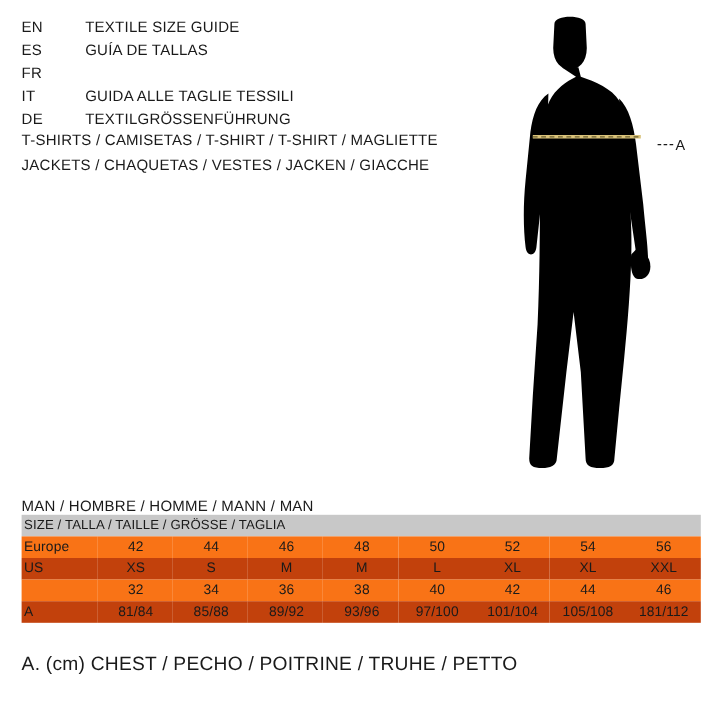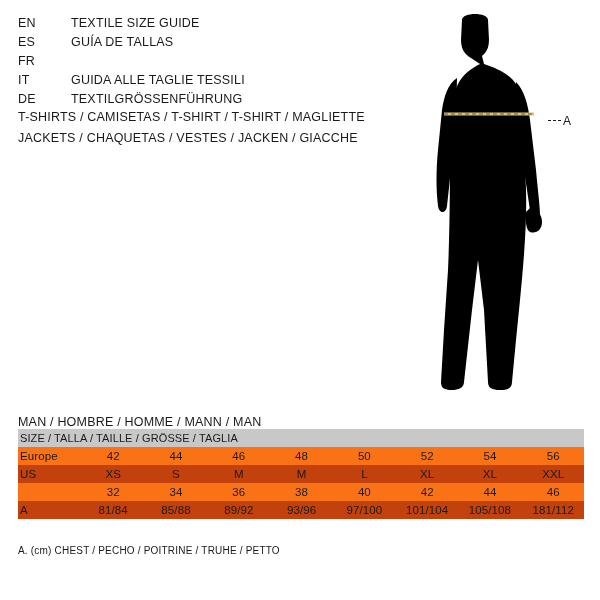--- a/index.html
+++ b/index.html
@@ -120,21 +120,21 @@
   }
   .row-alt td { background: #f97316; }
   .row-plain td { background: #c2410c; }
   .col-label { width: 86px; }
   .col-val { width: 68px; text-align: center; }
 
   .footnote {
     position: absolute;
     left: 18px;
     top: 545px;
-    font-size: 10px;
+    font-size: 16px;
     letter-spacing: 0.2px;
     color: #1a1a1a;
     white-space: nowrap;
   }
 </style>
 </head>
 <body>
 
 <div class="page">
 

